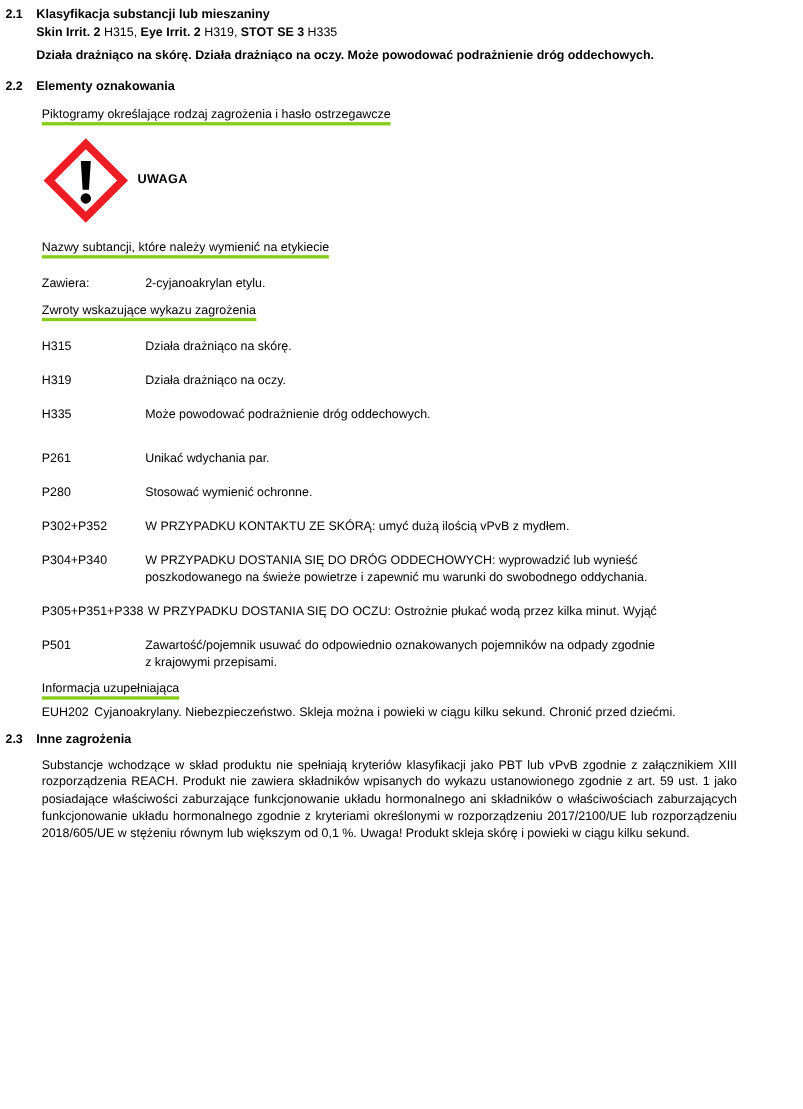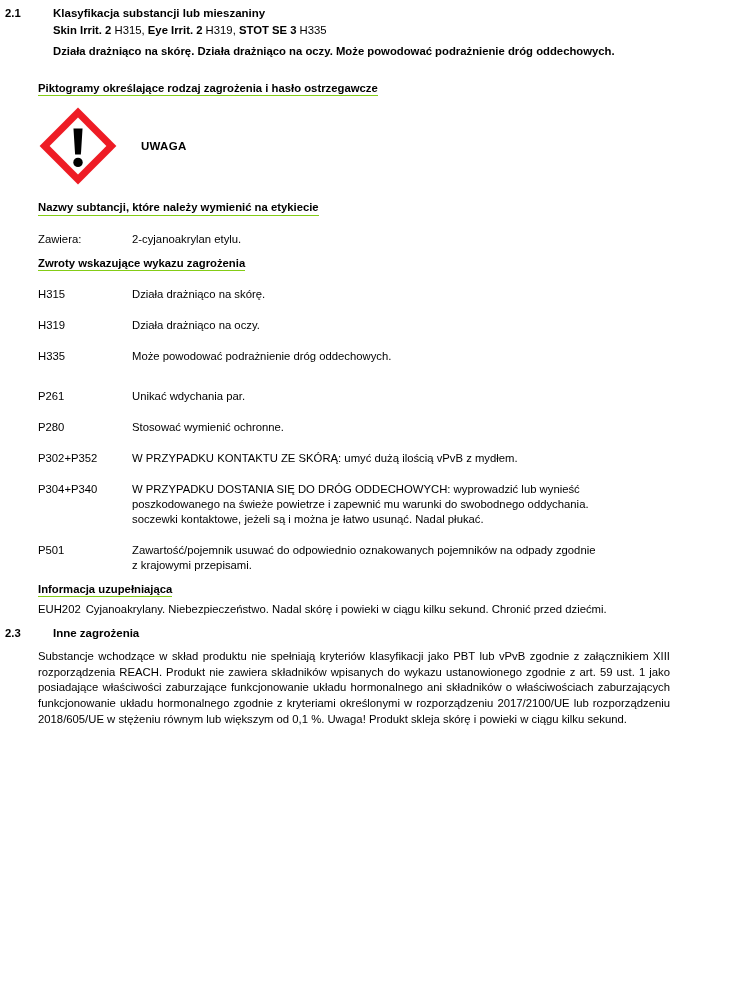--- a/index.html
+++ b/index.html
@@ -22,21 +22,20 @@
     position: relative;
     width: 730px;
     height: 1008px;
     padding: 0;
   }
 
   
   .sec {
     display: flex;
     align-items: flex-start;
-    gap: 20px;
   }
   .sec-num {
     width: 33px;
     min-width: 33px;
     padding-left: 5px;
     box-sizing: border-box;
     font-weight: bold;
     font-size: 11.3px;
   }
   .sec-body {
@@ -62,36 +61,34 @@
     margin-left: 38px;
     width: 600px;
   }
   .indent-narrow {
     margin-left: 38px;
     width: 632px;
   }
 
   .uline {
     display: inline-block;
-    border-bottom: 1px solid #84cc16;
+    border-bottom: 3px solid #84cc16;
     padding-bottom: 0px;
     line-height: 1.25;
-    font-weight: bold;
   }
 
   .spacer-sm { height: 9px; }
   .spacer-md { height: 13px; }
 
   
   .picto-row {
     display: flex;
     align-items: center;
     margin-left: 38px;
     height: 82px;
-    gap: 16px;
   }
   .picto {
     width: 80px;
     height: 80px;
     position: relative;
   }
   .signal-word {
     font-weight: bold;
     font-size: 11.5px;
     margin-left: 7px;
@@ -162,20 +159,26 @@
       <div class="sec-title line">Klasyfikacja substancji lub mieszaniny</div>
       <div class="line sub-line">
         <span class="bold">Skin Irrit. 2</span><span> </span><span>H315</span><span>, </span><span class="bold">Eye Irrit. 2</span><span> </span><span>H319</span><span>, </span><span class="bold">STOT SE 3</span><span> </span><span>H335</span>
       </div>
       <div class="line" style="margin-top:6px;font-weight:bold;">Działa drażniąco na skórę. Działa drażniąco na oczy. Może powodować podrażnienie dróg oddechowych.</div>
     </div>
   </div>
 
   <div class="spacer-md"></div>
 
+  <div class="sec">
+    <div class="sec-num">2.2</div>
+    <div class="sec-body">
+      <div class="sec-title line">Elementy oznakowania</div>
+    </div>
+  </div>
 
   <div class="spacer-sm"></div>
 
   <div class="indent-block">
     <span class="uline">Piktogramy określające rodzaj zagrożenia i hasło ostrzegawcze</span>
   </div>
 
   <div class="spacer-sm"></div>
 
   <div class="picto-row">
@@ -240,36 +243,39 @@
       <div class="code-label">P302+P352</div>
       <div class="code-text">W PRZYPADKU KONTAKTU ZE SKÓRĄ: umyć dużą ilością vPvB z mydłem.</div>
     </div>
 
     <div class="code-row">
       <div class="code-label">P304+P340</div>
       <div class="code-text just">W PRZYPADKU DOSTANIA SIĘ DO DRÓG ODDECHOWYCH: wyprowadzić lub wynieść</div>
     </div>
     <div class="hang just">poszkodowanego na świeże powietrze i zapewnić mu warunki do swobodnego oddychania.</div>
 
-    <div class="hang">soczewki kontaktowe, jeżeli są i można je łatwo usunąć. Nadal płukać.</div>
+    <div class="code-row wide">
+      <div class="code-label">P305+P351+P338</div>
+      <div class="code-text just">W PRZYPADKU DOSTANIA SIĘ DO OCZU: Ostrożnie płukać wodą przez kilka minut. Wyjąć</div>
+    </div>
 
     <div class="code-row">
       <div class="code-label">P501</div>
       <div class="code-text just">Zawartość/pojemnik usuwać do odpowiednio oznakowanych pojemników na odpady zgodnie</div>
     </div>
     <div class="hang">z krajowymi przepisami.</div>
   </div>
 
   <div class="spacer-sm"></div>
 
   <div class="indent-block">
     <span class="uline">Informacja uzupełniająca</span>
   </div>
   <div class="euh" style="margin-top:5px;">
-    <span class="euh-code">EUH202</span><span>Cyjanoakrylany. Niebezpieczeństwo. Nadal skórę i powieki w ciągu kilku sekund. Chronić przed dziećmi.</span>
+    <span class="euh-code">EUH202</span><span>Cyjanoakrylany. Niebezpieczeństwo. Skleja można i powieki w ciągu kilku sekund. Chronić przed dziećmi.</span>
   </div>
 
   <div class="spacer-sm"></div>
 
   <div class="sec">
     <div class="sec-num">2.3</div>
     <div class="sec-body">
       <div class="sec-title line">Inne zagrożenia</div>
     </div>
   </div>

